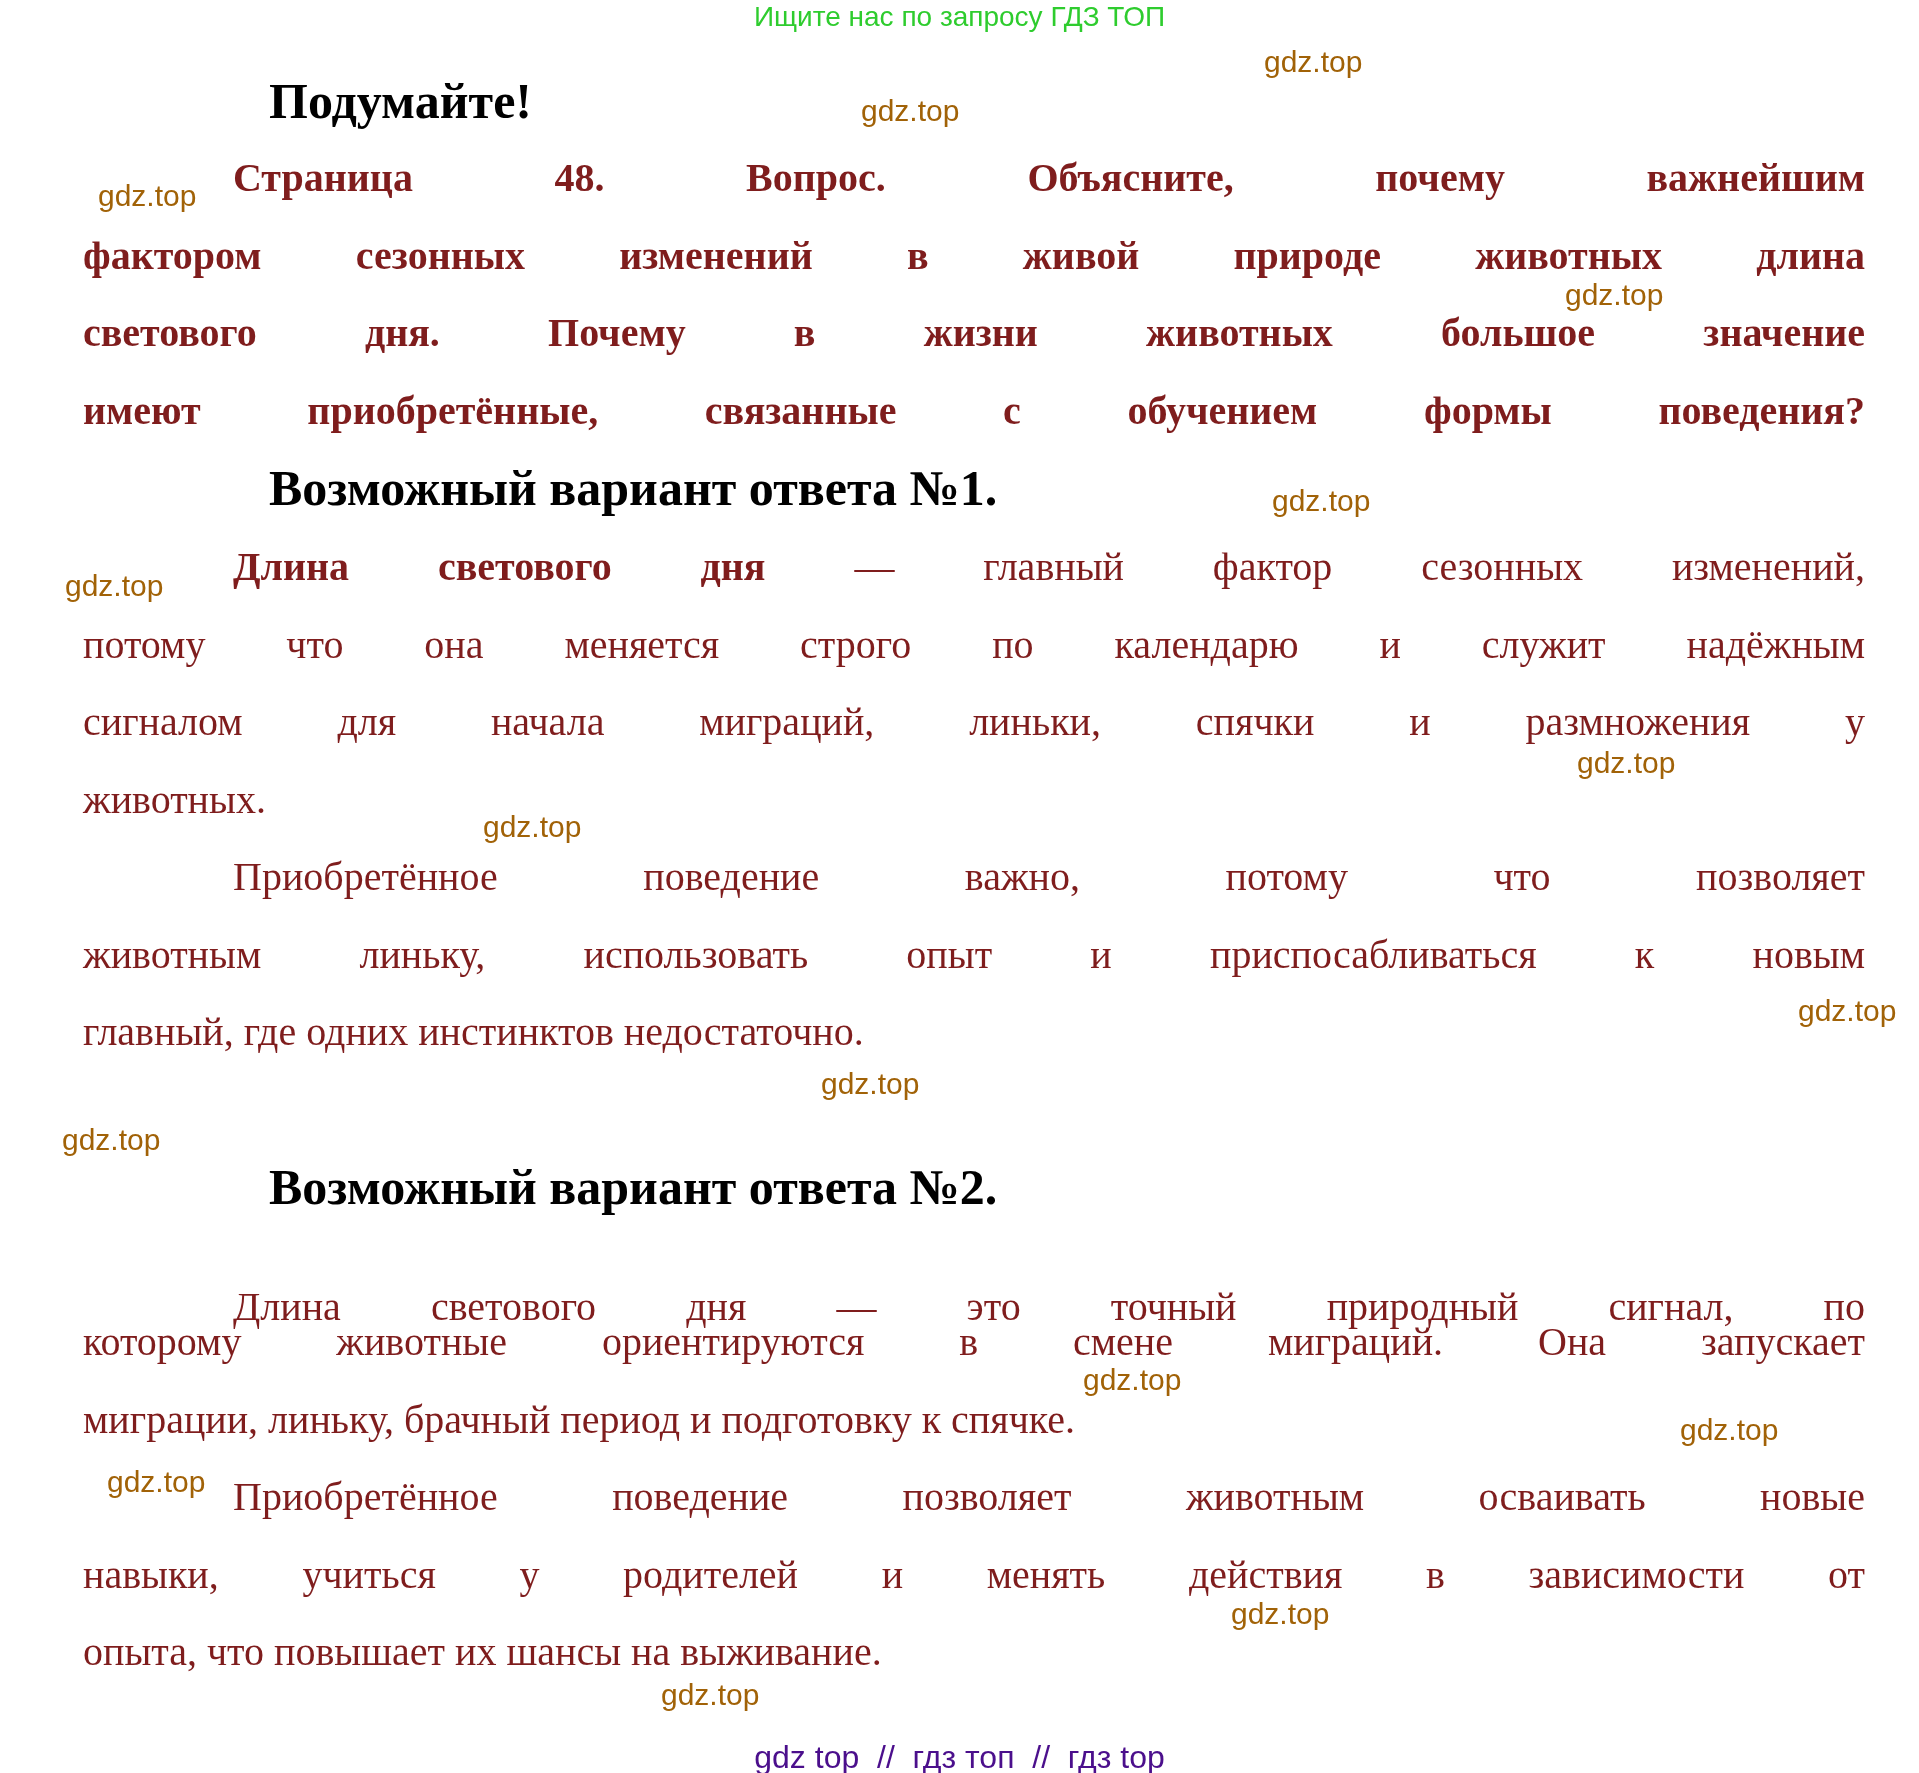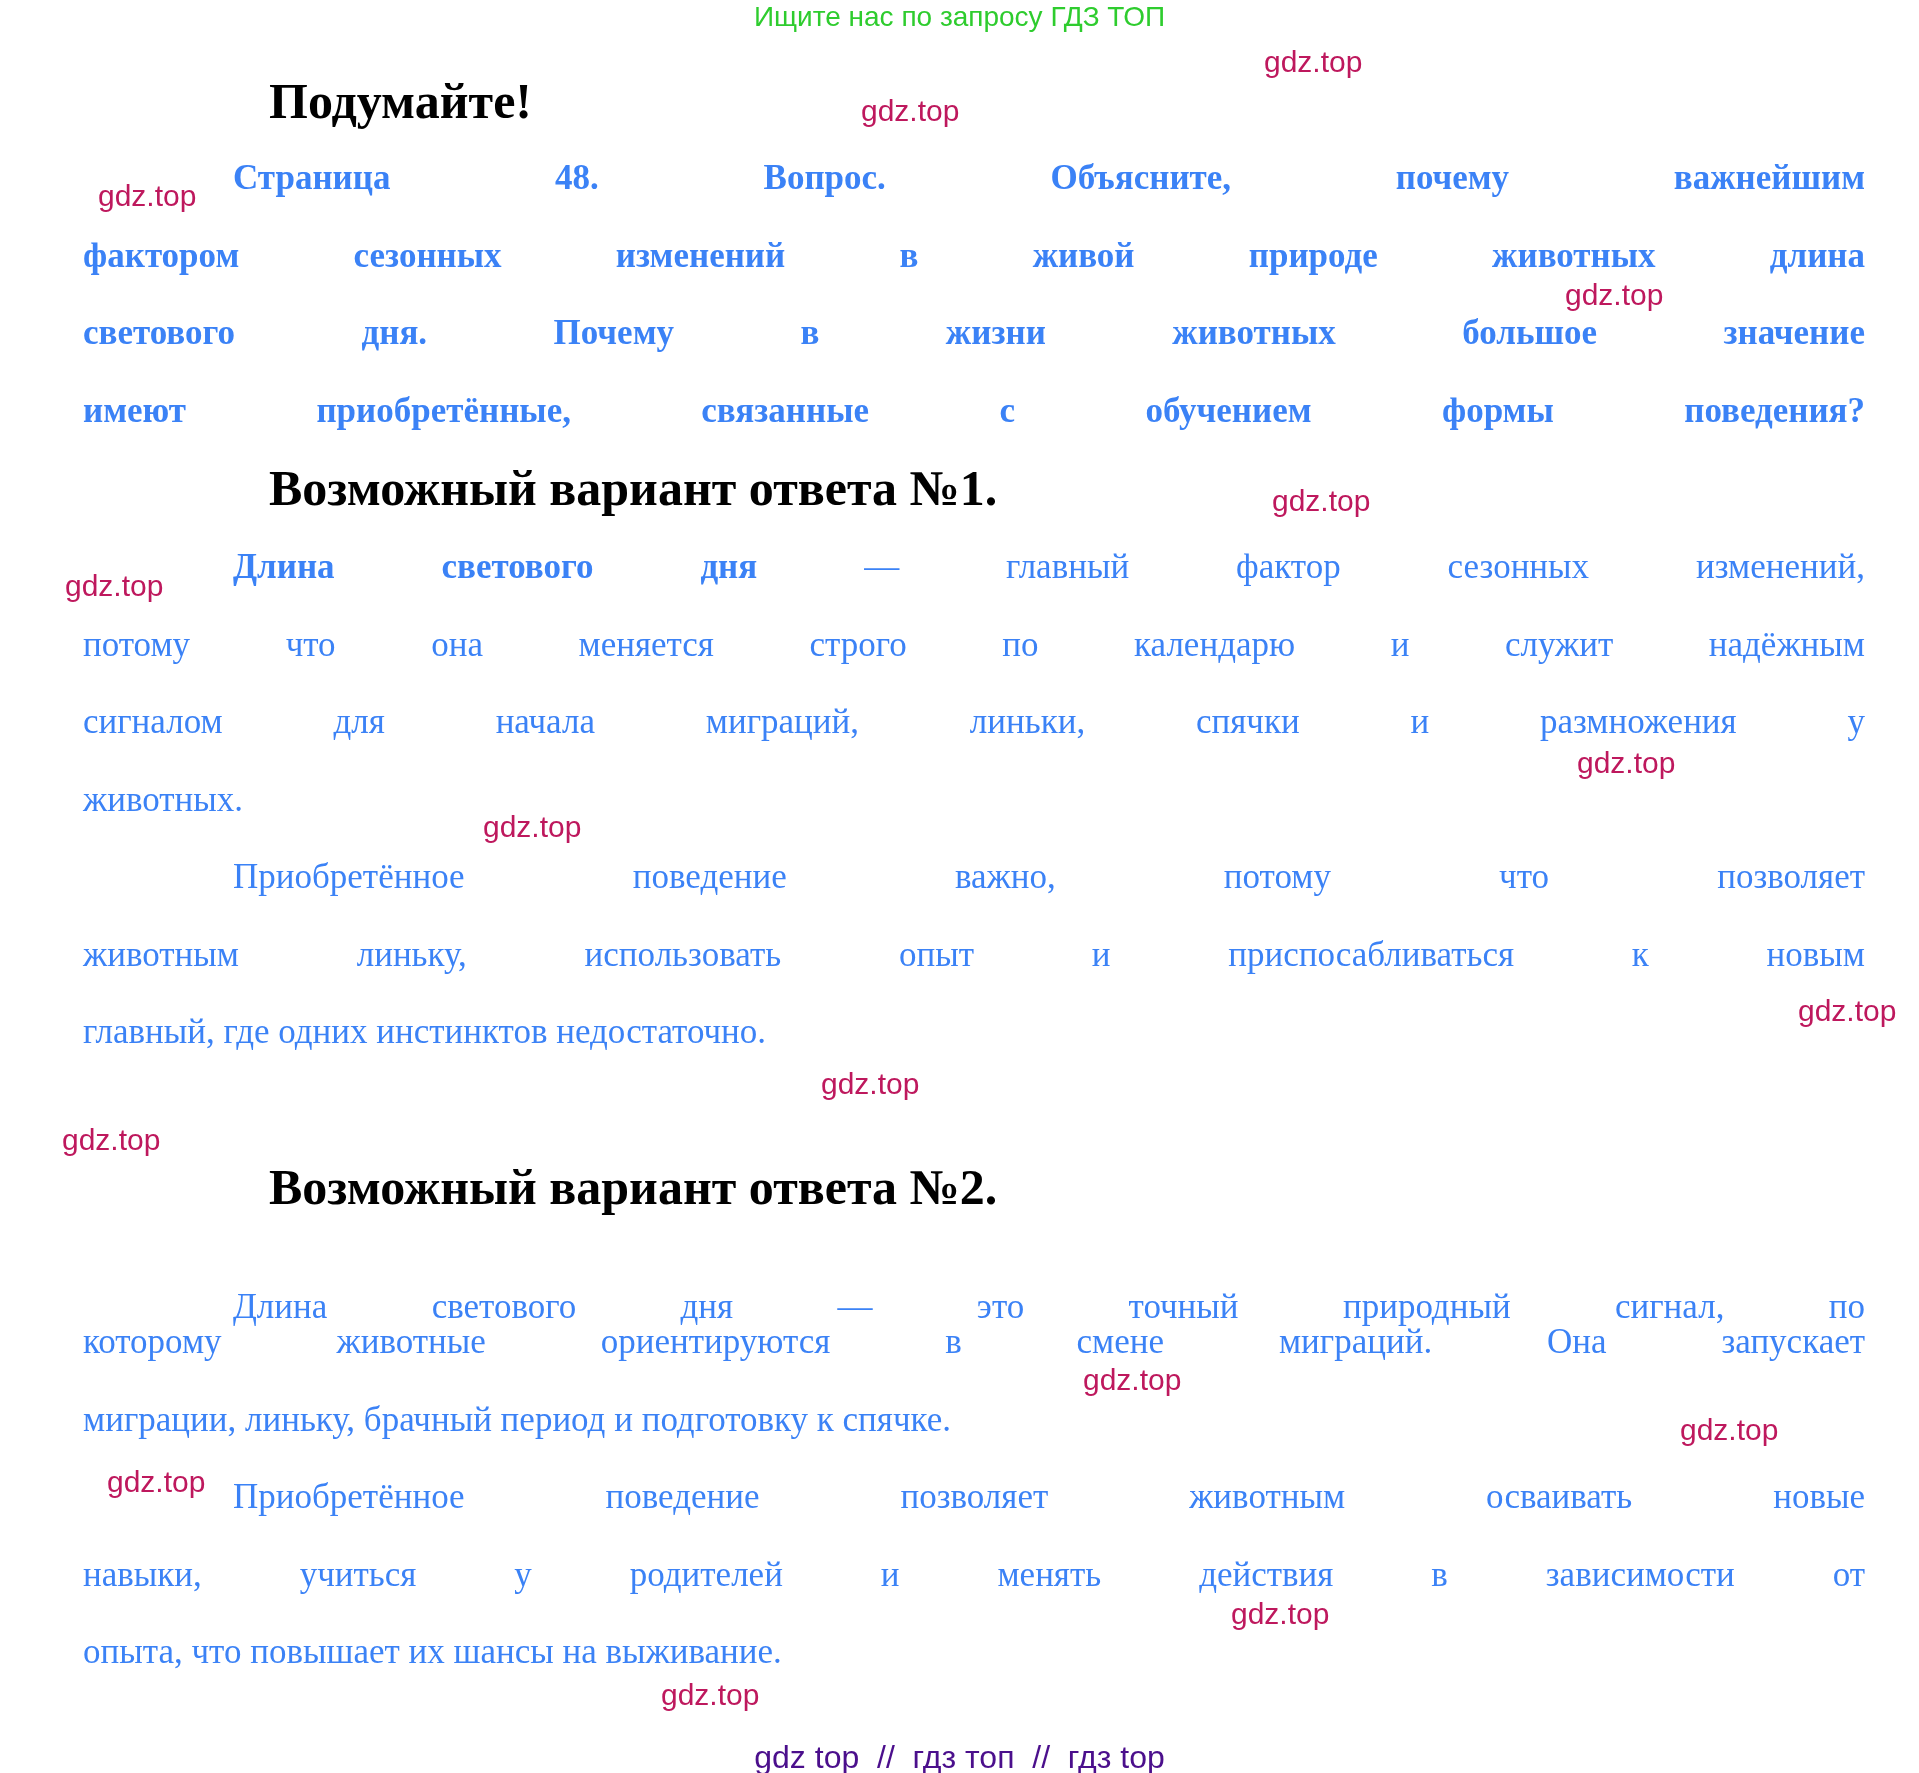--- a/index.html
+++ b/index.html
@@ -2,28 +2,28 @@
 <html><head>
 <meta charset="utf-8">
 <style>
   html,body{margin:0;padding:0;background:#fff;}
   body{width:1919px;height:1773px;position:relative;overflow:hidden;}
   .top-banner{position:absolute;left:0;width:1919px;top:0;height:34px;text-align:center;
     font-family:"Liberation Sans",sans-serif;font-size:28px;line-height:34px;}
   .footer{position:absolute;left:0;width:1919px;top:1738px;height:38px;text-align:center;
     font-family:"Liberation Sans",sans-serif;font-size:32px;line-height:38px;}
   .line{position:absolute;left:83px;width:1782px;height:60px;line-height:60px;
-    font-family:"Liberation Serif",serif;font-size:35px;color:#3b82f6;white-space:nowrap;
+    font-family:"Liberation Serif",serif;font-size:40px;color:#7f1d1d;white-space:nowrap;
     text-align:justify;text-align-last:justify;}
   .line.indent{left:233px;width:1632px;}
   .line.last{text-align-last:left;}
   .bold{font-weight:bold;}
   .heading{position:absolute;left:233px;height:60px;line-height:60px;
     font-family:"Liberation Serif",serif;font-size:50px;font-weight:bold;color:#000;white-space:nowrap;margin-left:36px;}
-  .wm{position:absolute;font-family:"Liberation Sans",sans-serif;font-size:30px;line-height:34px;color:#be185d;white-space:nowrap;}
+  .wm{position:absolute;font-family:"Liberation Sans",sans-serif;font-size:30px;line-height:34px;color:#a16207;white-space:nowrap;}
 </style>
 </head>
 <body>
 
 <div class="top-banner"><span style="color:#2ecc2e">Ищите нас по запросу ГДЗ ТОП</span></div>
 
 <div class="heading" style="top:71px">Подумайте!</div>
 
 <div class="line indent bold" style="top:148px">Страница 48. Вопрос. Объясните, почему важнейшим</div>
 <div class="line bold" style="top:226px">фактором сезонных изменений в живой природе животных длина</div>

